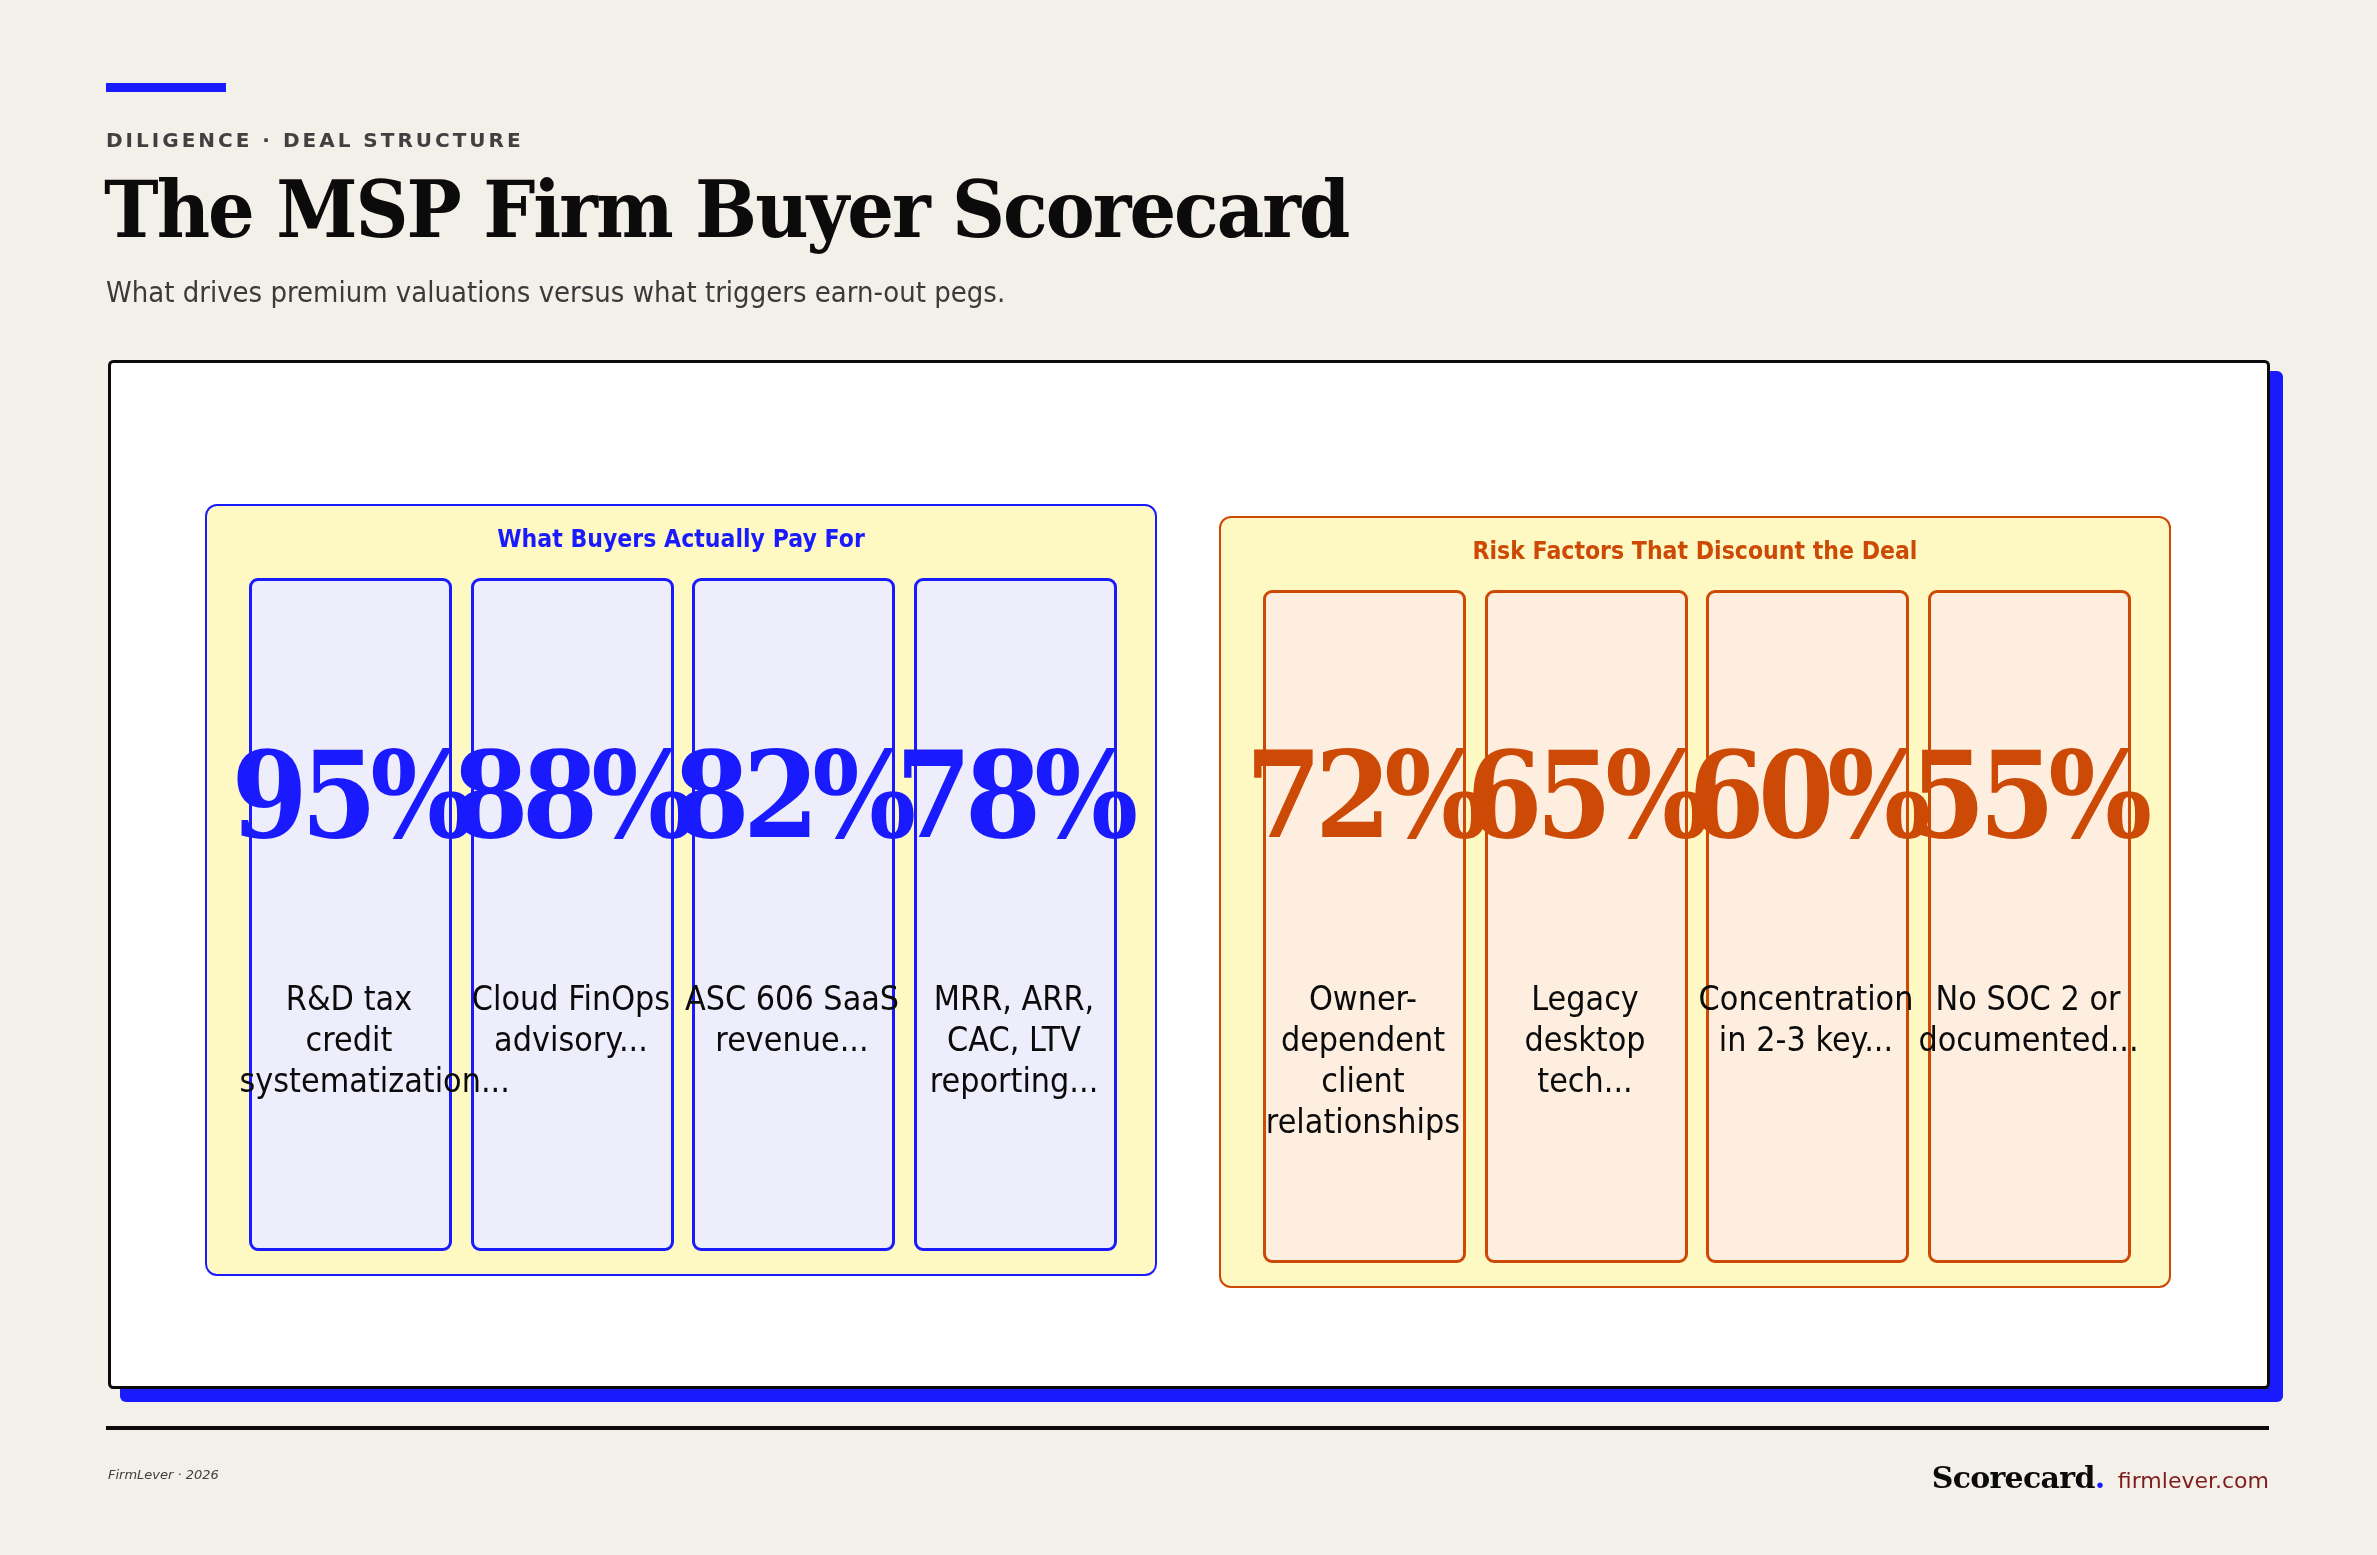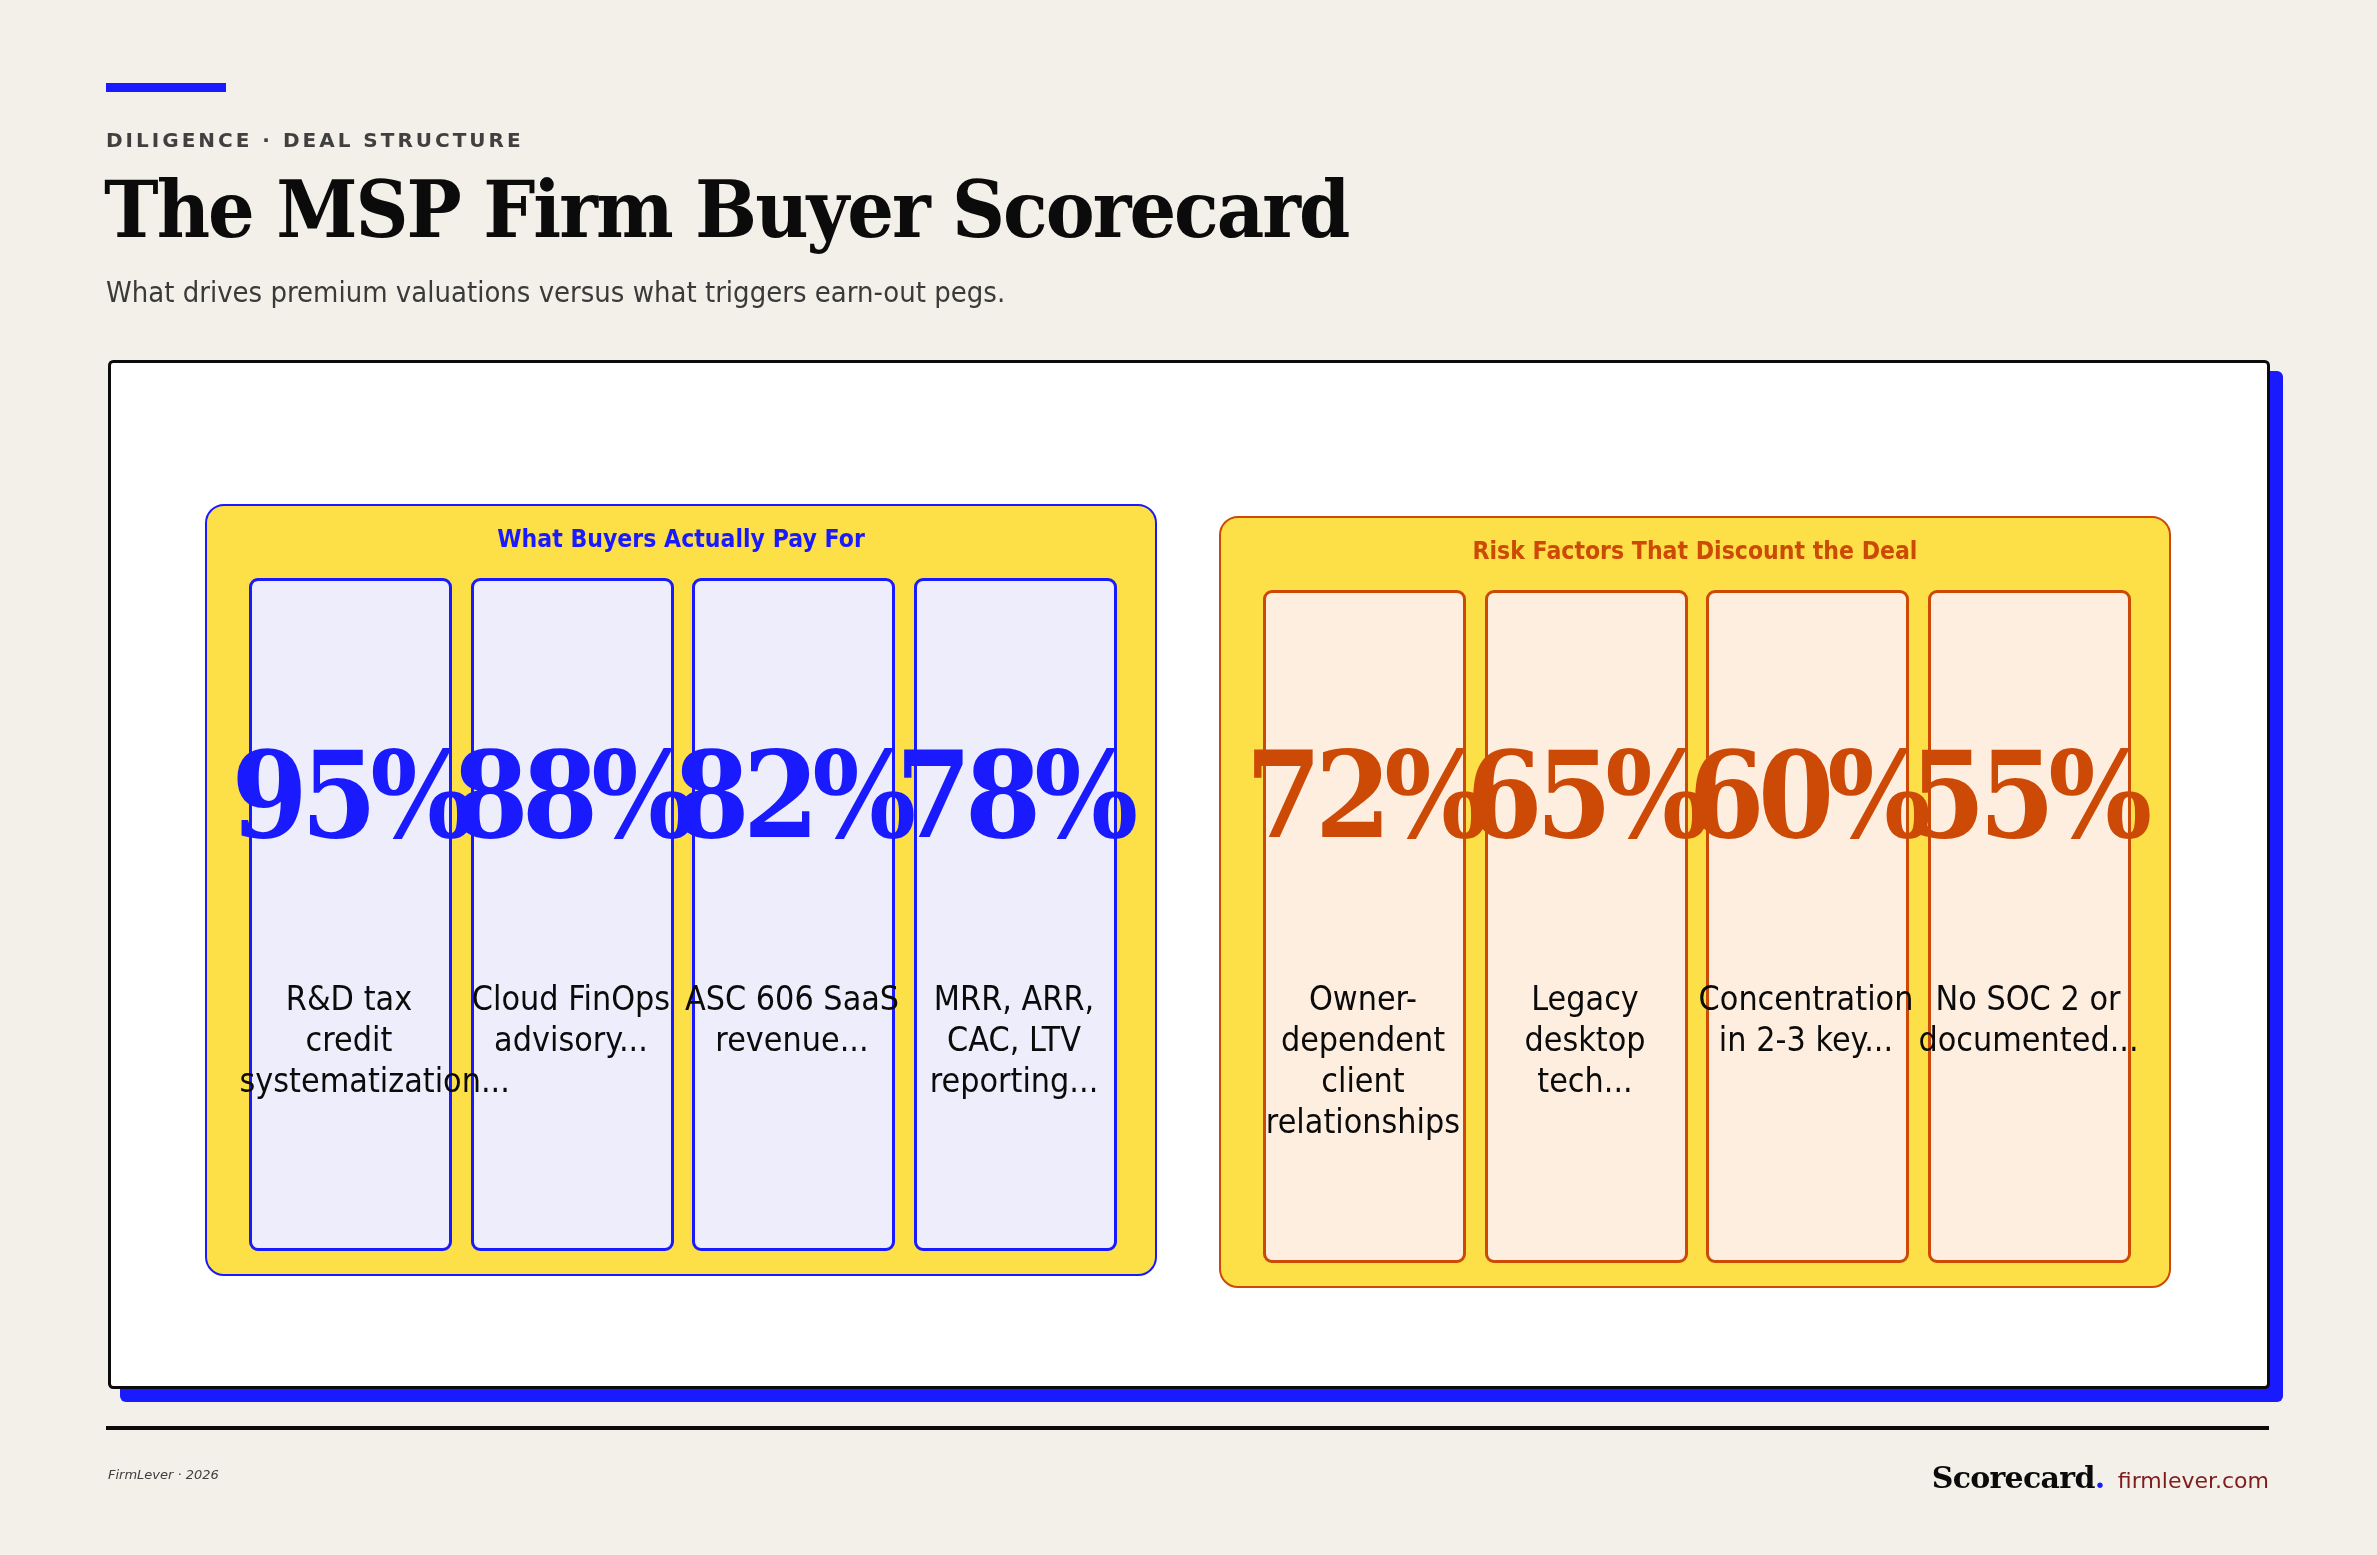--- a/index.html
+++ b/index.html
@@ -24,21 +24,21 @@
   .card-shadow {
     position: absolute; left: 120px; top: 371px; width: 2163px; height: 1031px;
     background: #1a1aff; border-radius: 6px;
   }
   .card {
     position: absolute; left: 108px; top: 360px; width: 2156px; height: 1023px;
     background: #ffffff; border: 3px solid #0b0b0b; border-radius: 5.2px;
   }
   .group {
     position: absolute; top: 141px; width: 952px; height: 772px;
-    border: 2.2px solid; border-radius: 19px; box-sizing: border-box; background: #fde047;
+    border: 2.2px solid; border-radius: 12px; box-sizing: border-box; background: #fef9c3;
   }
   .group.pay { left: 94px; border-color: #1a1aff; }
   .group.risk { left: 1108px; border-color: #cc4a05; margin-top: 12px; }
   .group-title {
     position: absolute; left: 0; right: 0; top: 19.3px; text-align: center;
     font-size: 24px; font-weight: 700; font-family: "DejaVu Sans", sans-serif;
     transform: scaleX(0.92);
   }
   .group.pay .group-title { color: #1a1aff; }
   .group.risk .group-title { color: #cc4a05; }

